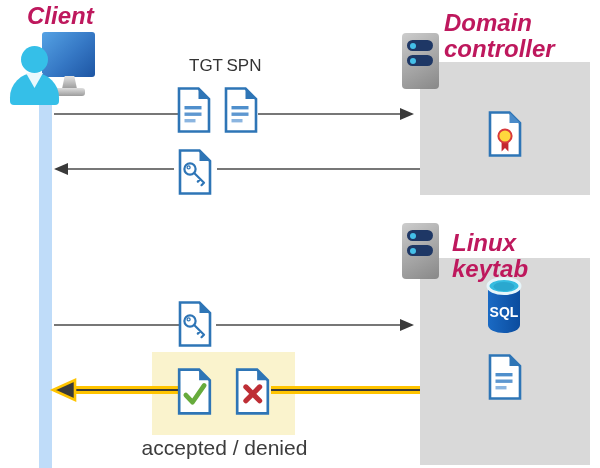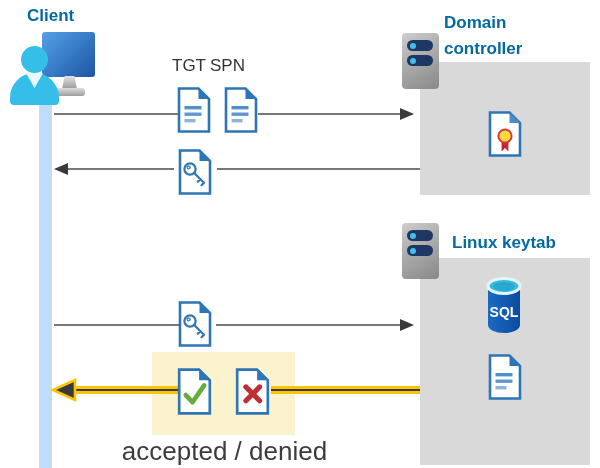--- a/index.html
+++ b/index.html
@@ -2,22 +2,22 @@
 <html><head>
 <meta charset="utf-8">
 <style>
   html,body{margin:0;padding:0;background:#fff;}
   .canvas{position:relative;width:600px;height:468px;background:#ffffff;
           font-family:"Liberation Sans",sans-serif;overflow:hidden;}
   .abs{position:absolute;}
   .graybox{position:absolute;background:#D9D9D9;}
   .highlight{position:absolute;background:#FAF3CD;}
   .lifeline{left:39px;top:88px;width:13px;height:380px;background:#BFDCF9;}
-  .title{font-weight:700;font-size:17px;color:#0369a1;line-height:26px;}
-  .smalllabel{font-size:17px;color:#343434;text-align:left;}
+  .title{font-weight:700;font-size:24px;color:#be185d;line-height:26px;font-style:italic;}
+  .smalllabel{font-size:17px;color:#343434;text-align:center;margin-left:12px;}
   .caption{font-size:20px;color:#2f2f2f;text-align:center;}
   .monitor{left:42px;top:32px;width:53px;height:45px;border-radius:3px;
            background:linear-gradient(135deg,#55A2E4 0%,#3577C4 55%,#1D55A3 100%);}
   .stand-neck{left:62px;top:76px;width:15px;height:13px;
               background:linear-gradient(180deg,#e2e2e2,#9a9a9a);
               clip-path:polygon(18% 0,82% 0,100% 100%,0 100%);}
   .stand-base{left:54px;top:88px;width:31px;height:8px;border-radius:3px;
               background:linear-gradient(180deg,#dedede,#9c9c9c);}
   .person-head{left:21px;top:46px;width:27px;height:27px;border-radius:50%;background:#35BFE8;}
   .person-body{left:10px;top:73px;width:49px;height:32px;border-radius:25px 25px 4px 4px;background:#35BFE8;}
@@ -114,21 +114,21 @@
     <path d="M3 2.5 H22.5 L33 13 V45.5 H3 Z" fill="#fff" stroke="#2E75B6" stroke-width="2.6"></path>
     <path d="M22.5 2.5 L33 13 L22.5 13 Z" fill="#2E75B6"></path>
     <path d="M9.5 27.5 L16 34.5 L27.5 18" fill="none" stroke="#67AB3C" stroke-width="4.6" stroke-linecap="round" stroke-linejoin="round"></path>
   </svg>
   <svg class="abs" style="left:234px;top:367px" width="37" height="49" viewBox="0 0 36 48">
     <path d="M3 2.5 H22.5 L33 13 V45.5 H3 Z" fill="#fff" stroke="#2E75B6" stroke-width="2.6"></path>
     <path d="M22.5 2.5 L33 13 L22.5 13 Z" fill="#2E75B6"></path>
     <path d="M11.5 19.5 L25 33 M25 19.5 L11.5 33" fill="none" stroke="#BE2E35" stroke-width="5" stroke-linecap="round"></path>
   </svg>
 
-  <div class="abs caption" style="left:117px;top:436px;width:215px;font-size:26px;color:#3c3c3c">accepted / denied</div>
+  <div class="abs caption" style="left:117px;top:436px;width:215px;font-size:21px;color:#3c3c3c">accepted / denied</div>
 
   <div class="server" style="left:402px;top:33px">
     <div class="pill" style="top:7px">
       <div class="dot"></div>
       </div>
     <div class="pill" style="top:22px">
       <div class="dot"></div>
       </div>
   </div>
   <div class="abs title" style="left:444px;top:10px;width:140px">Domain controller</div>

